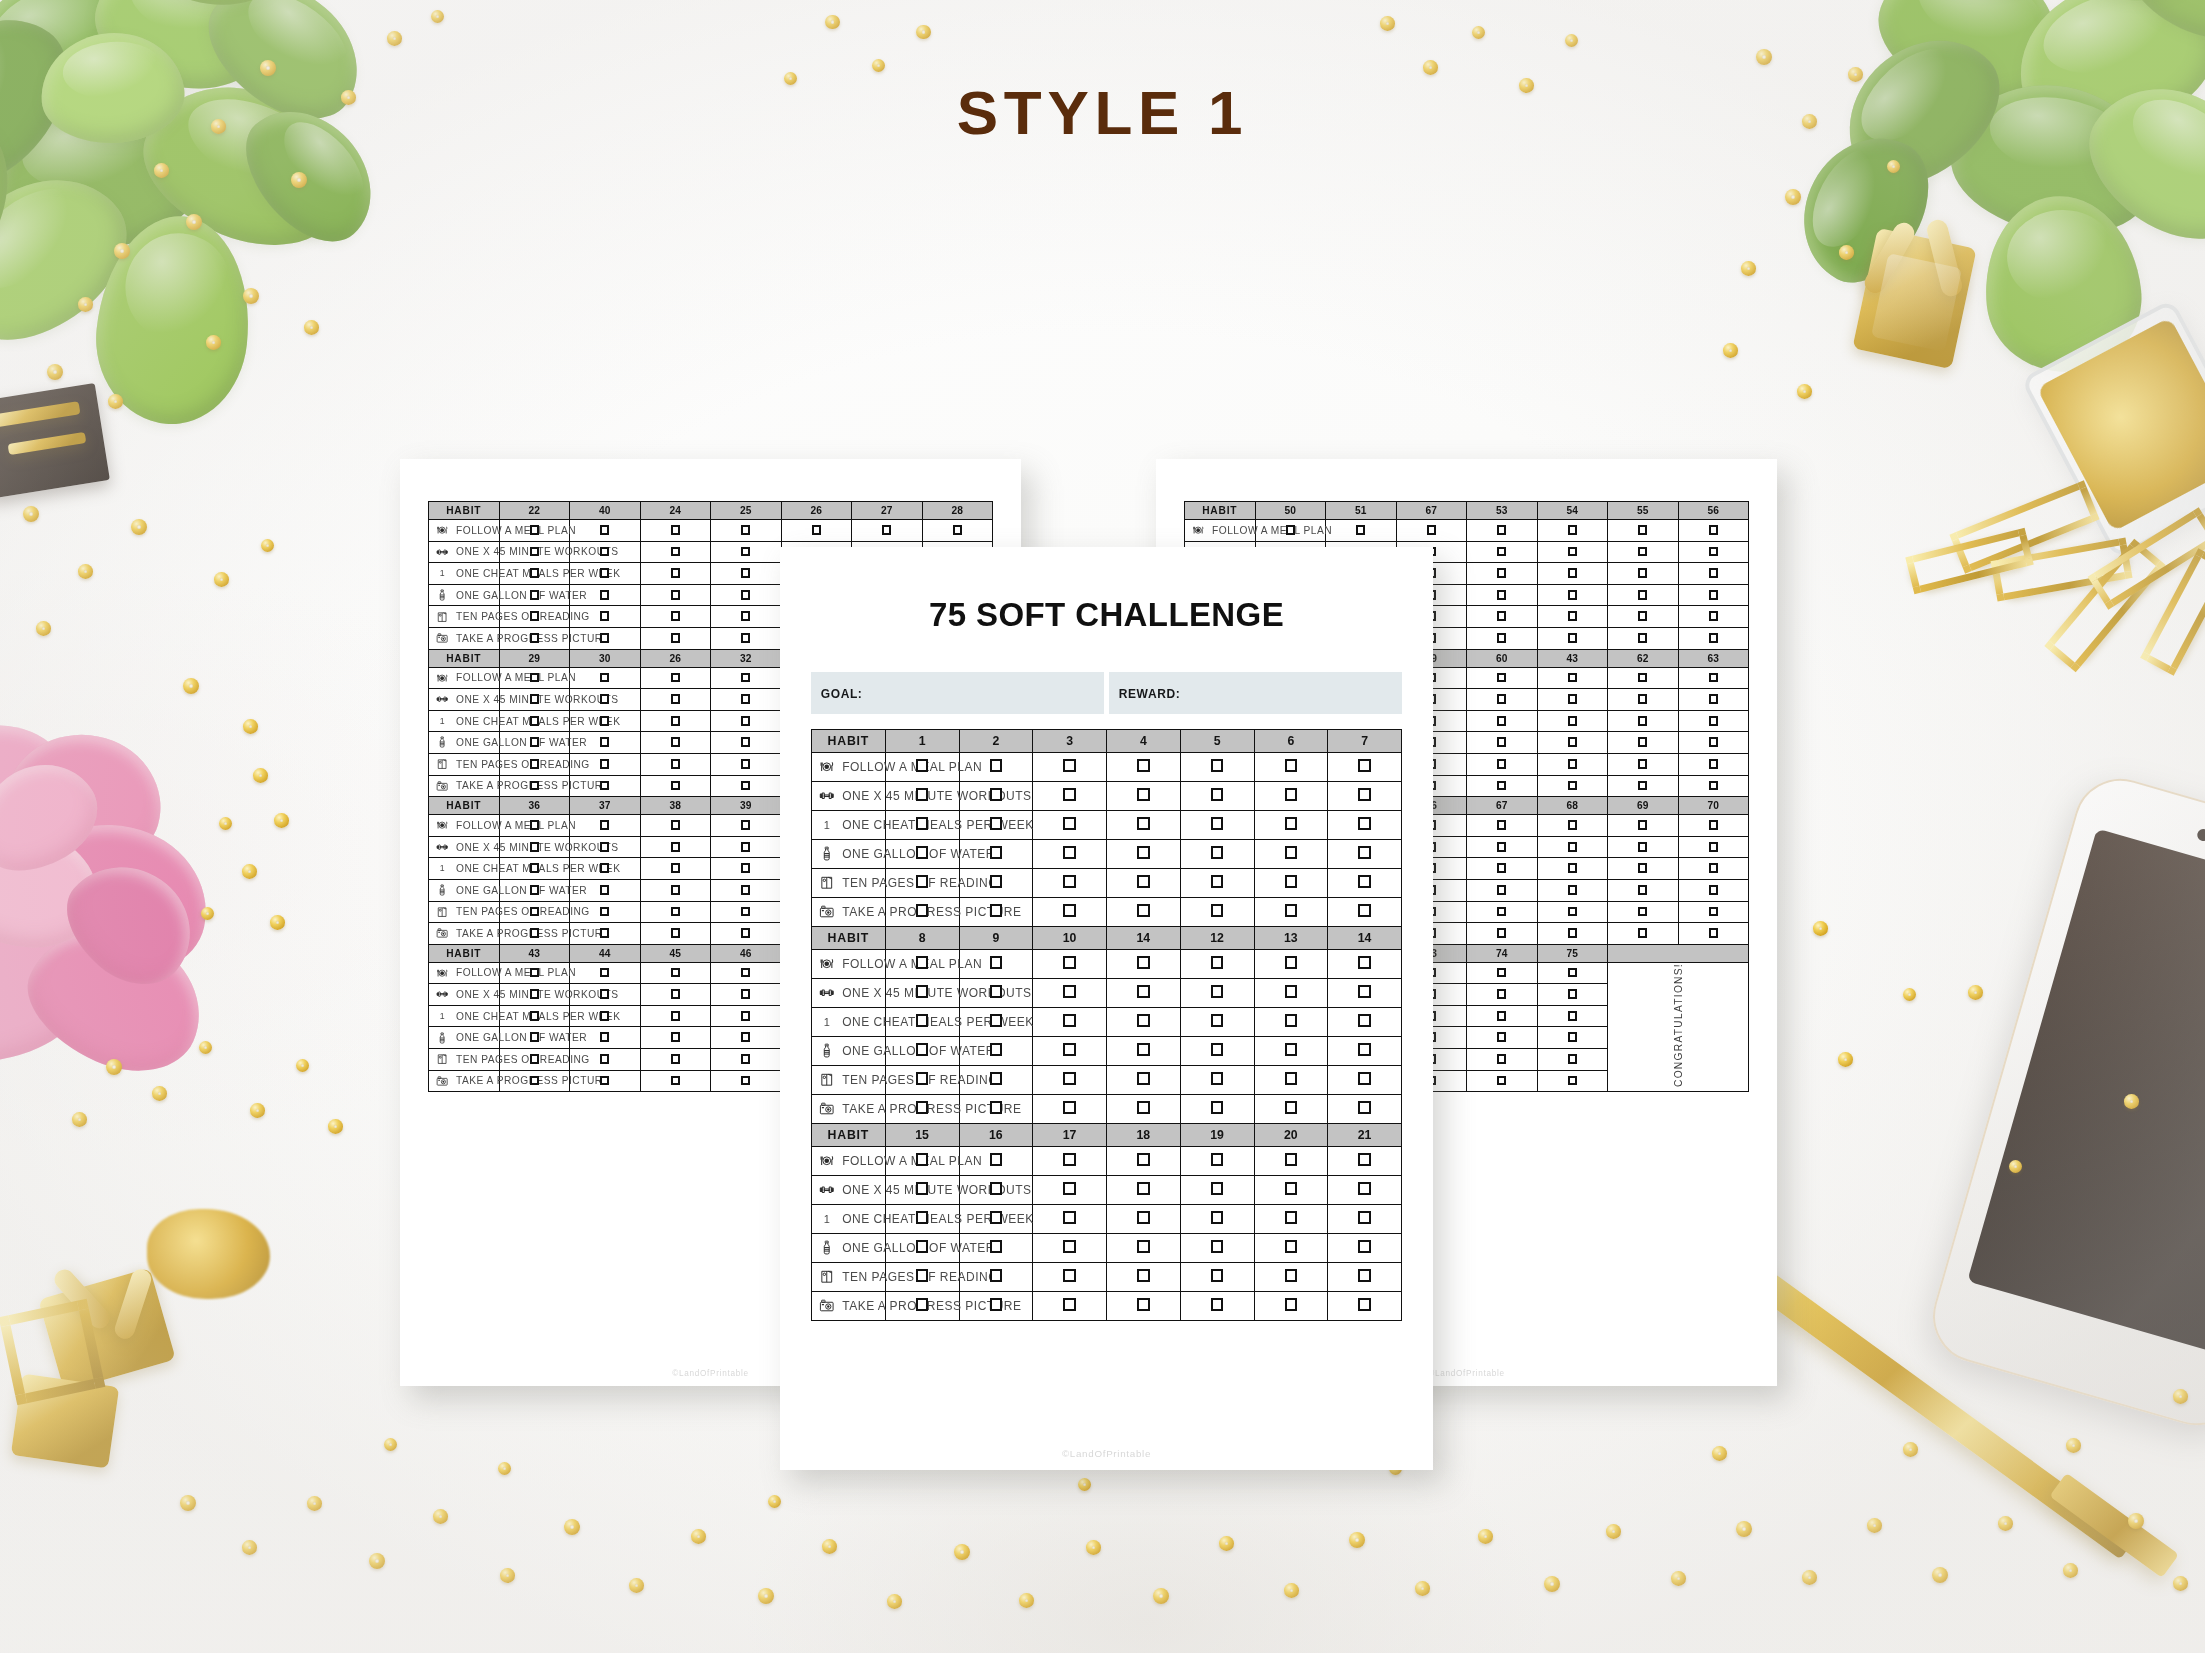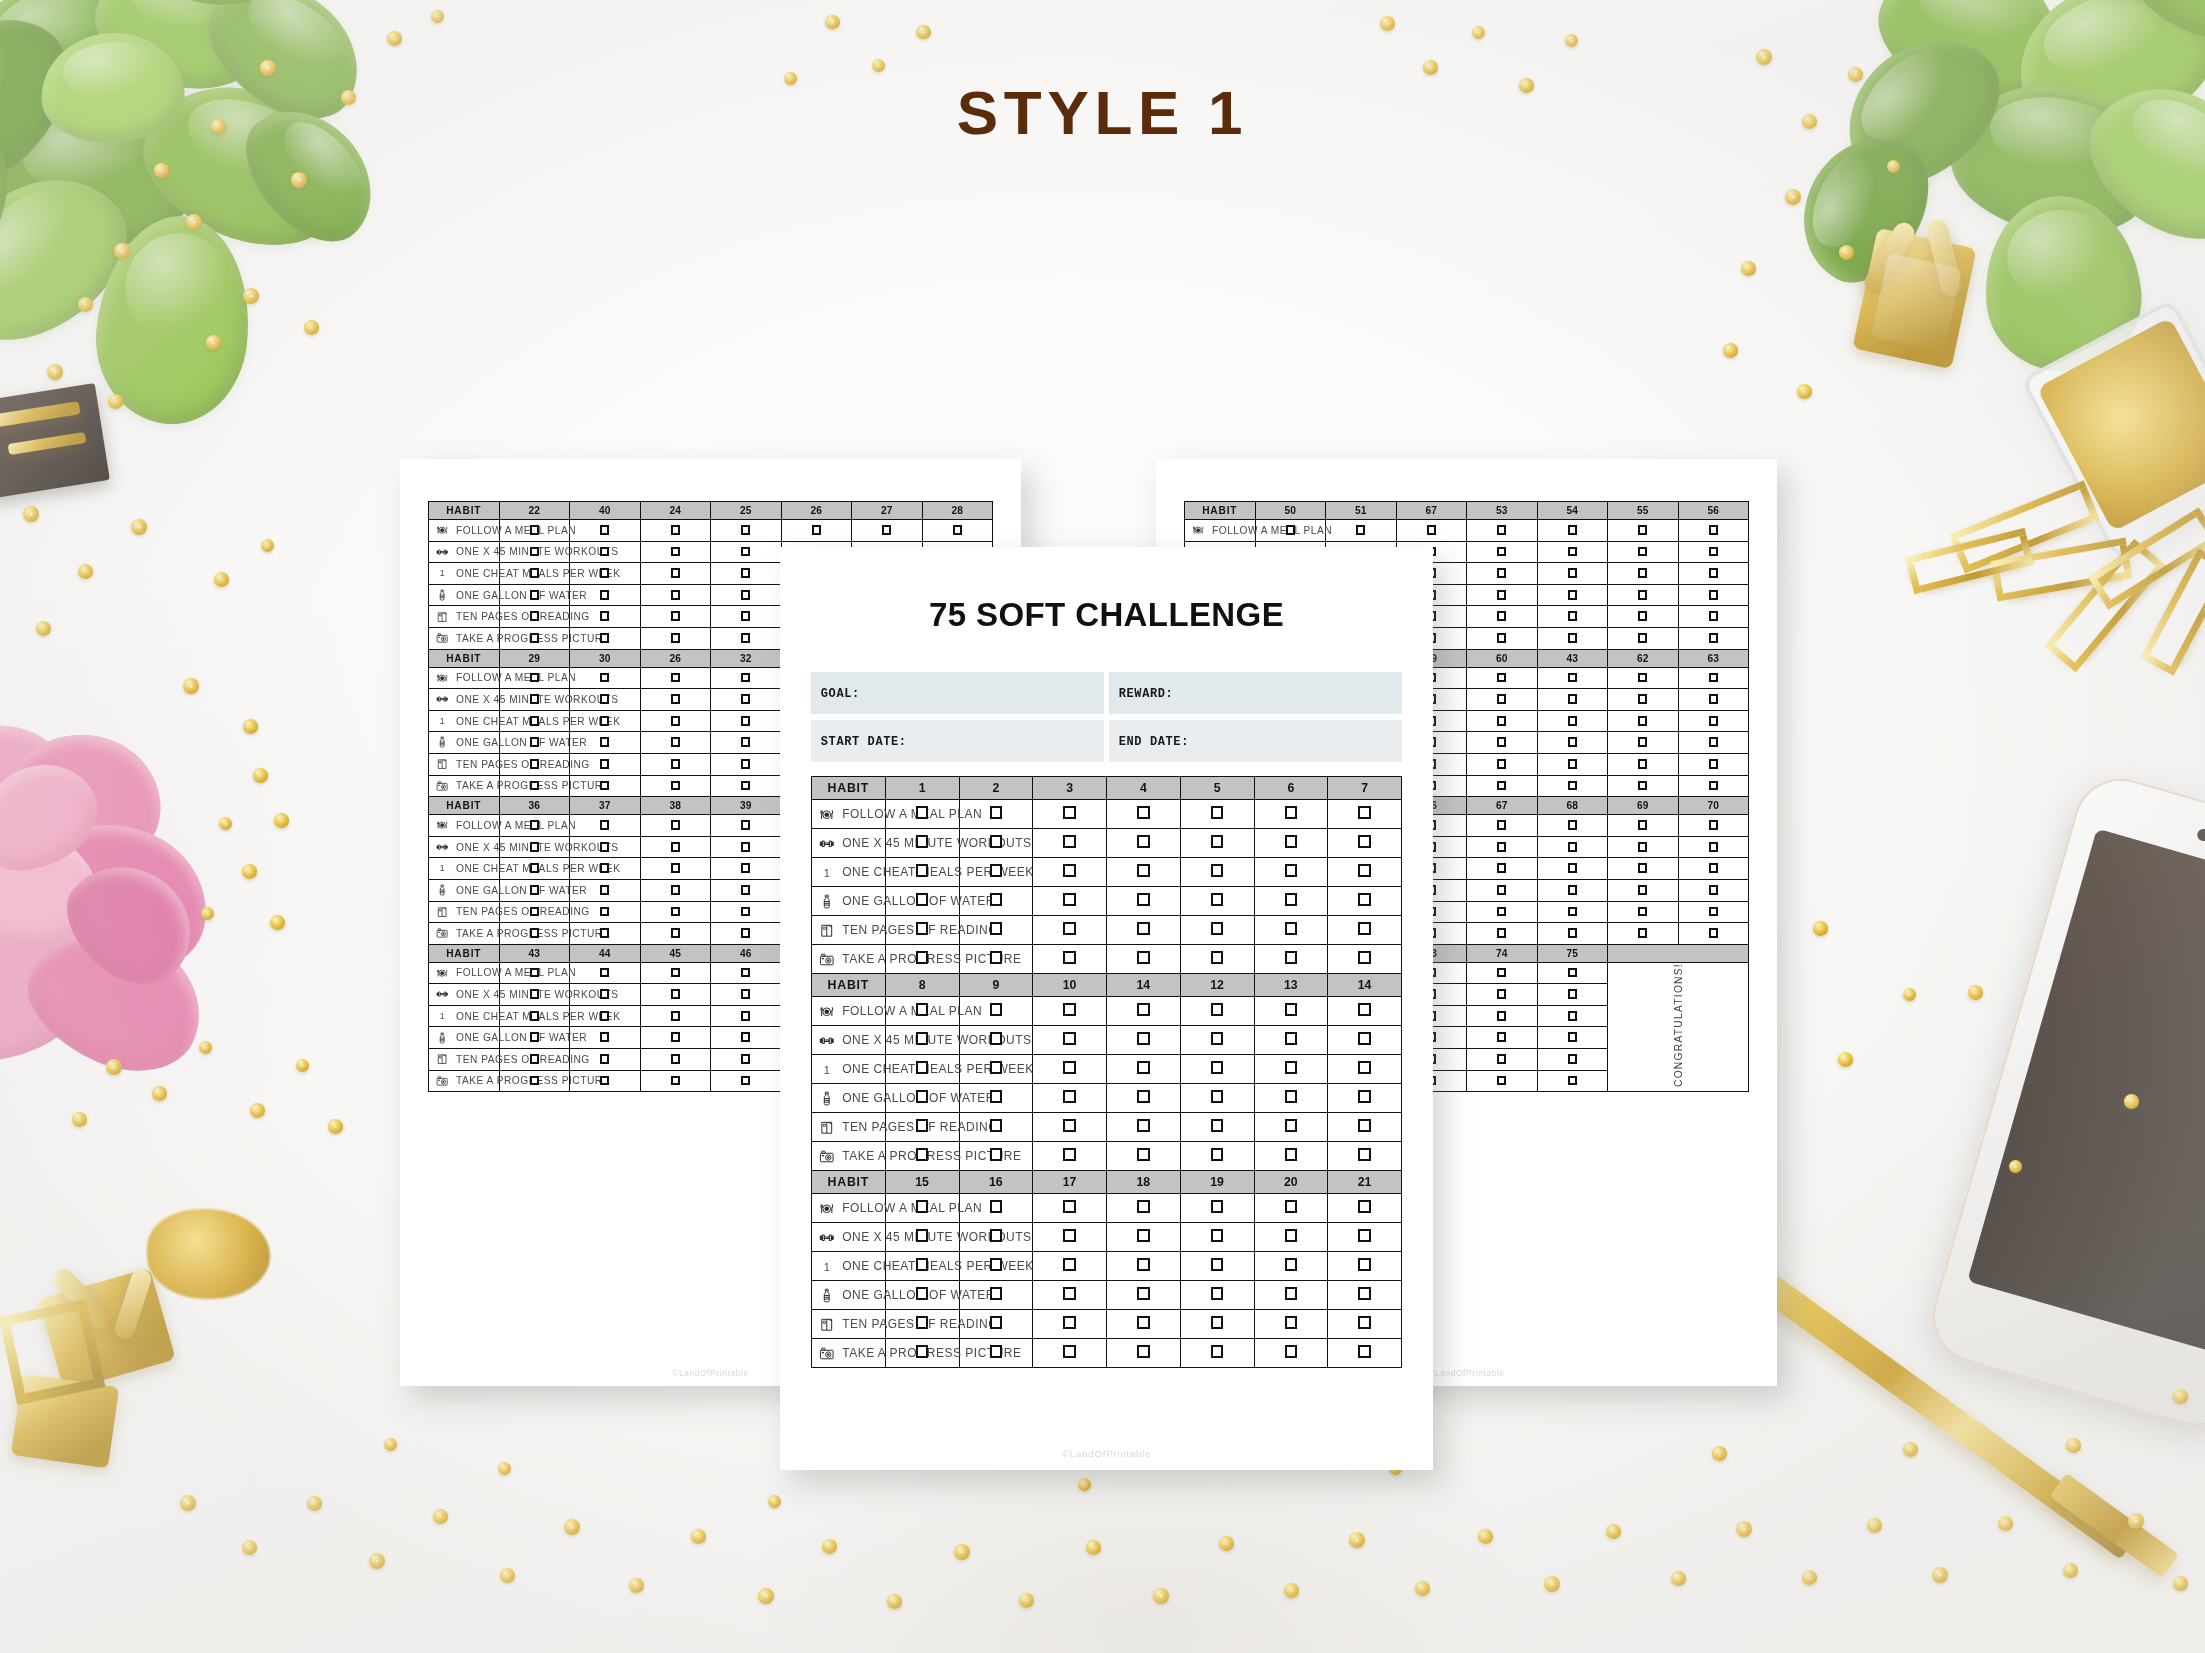--- a/index.html
+++ b/index.html
@@ -182,21 +182,21 @@
   }
   #sheet-center .doc-title {
     text-align:center;
     font-size:33px;
     font-weight:700;
     letter-spacing:0.4px;
     color:#101010;
     margin-top:49px;
   }
   .meta-grid { margin:38px 31px 0 31px; }
-  .meta-row { display:flex; gap:4.9px; margin-bottom:5.7px;font-family:Liberation Mono, monospace; }
+  .meta-row { display:flex; gap:4.9px; margin-bottom:5.7px; }
   .meta-box {
     background:#e2e9ec;
     flex:1;
     padding:10.6px 9.8px 13px 9.8px;
     font-size:12px;
     font-weight:700;
     letter-spacing:0.6px;
     color:#16181a;
     min-height:42px;
     display:flex; align-items:flex-end;
@@ -1599,28 +1599,20 @@
 
     <div class="meta-grid">
       <div class="meta-row">
         <div class="meta-box">
           <span>GOAL:</span>
         </div>
         <div class="meta-box">
           <span>REWARD:</span>
         </div>
       </div>
-      <div class="meta-row">
-        <div class="meta-box lighter">
-          <span>START DATE:</span>
-        </div>
-        <div class="meta-box lighter">
-          <span>END DATE:</span>
-        </div>
-      </div>
     </div>
 
     <div class="tbl-wrap">
       <table class="htable">
           <tbody id="tb-center">
             <tr>
               <th class="hdr-cell">HABIT</th>
               <td class="day-cell">1</td>
               <td class="day-cell">2</td>
               <td class="day-cell">3</td>

